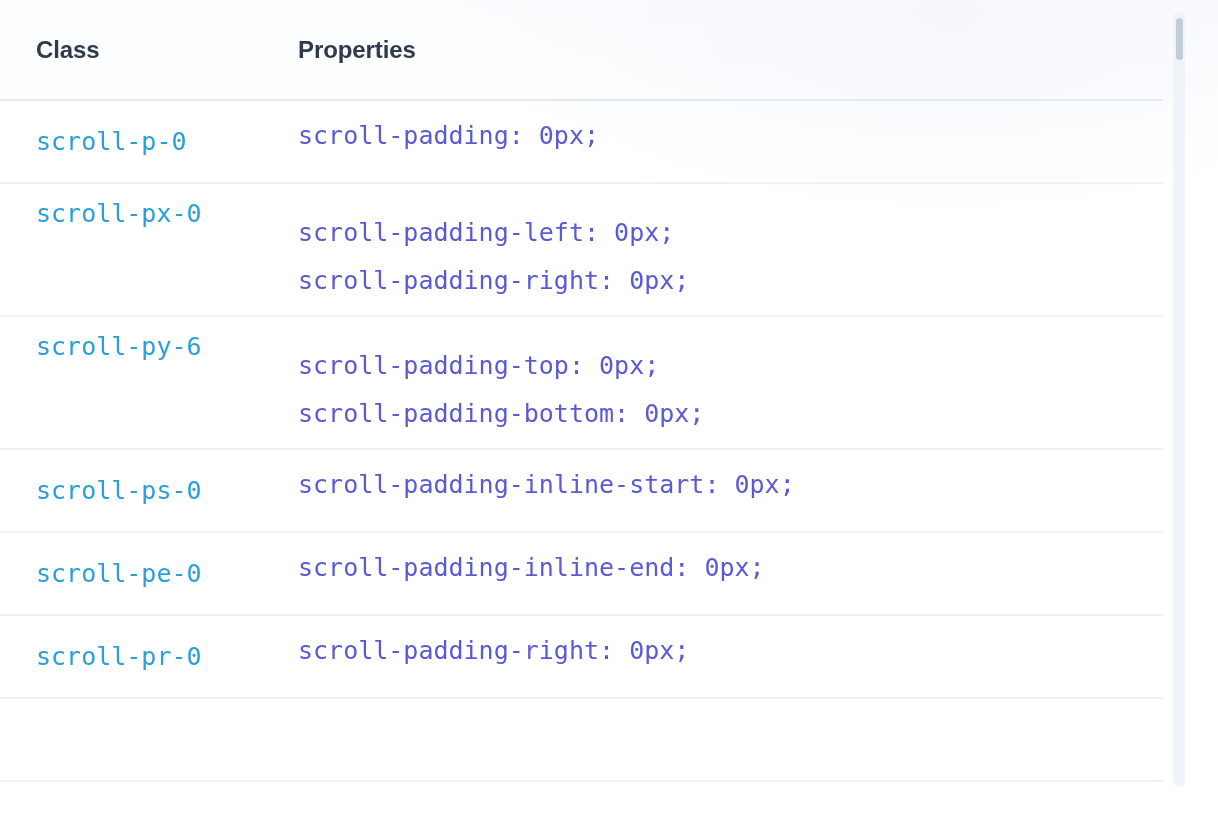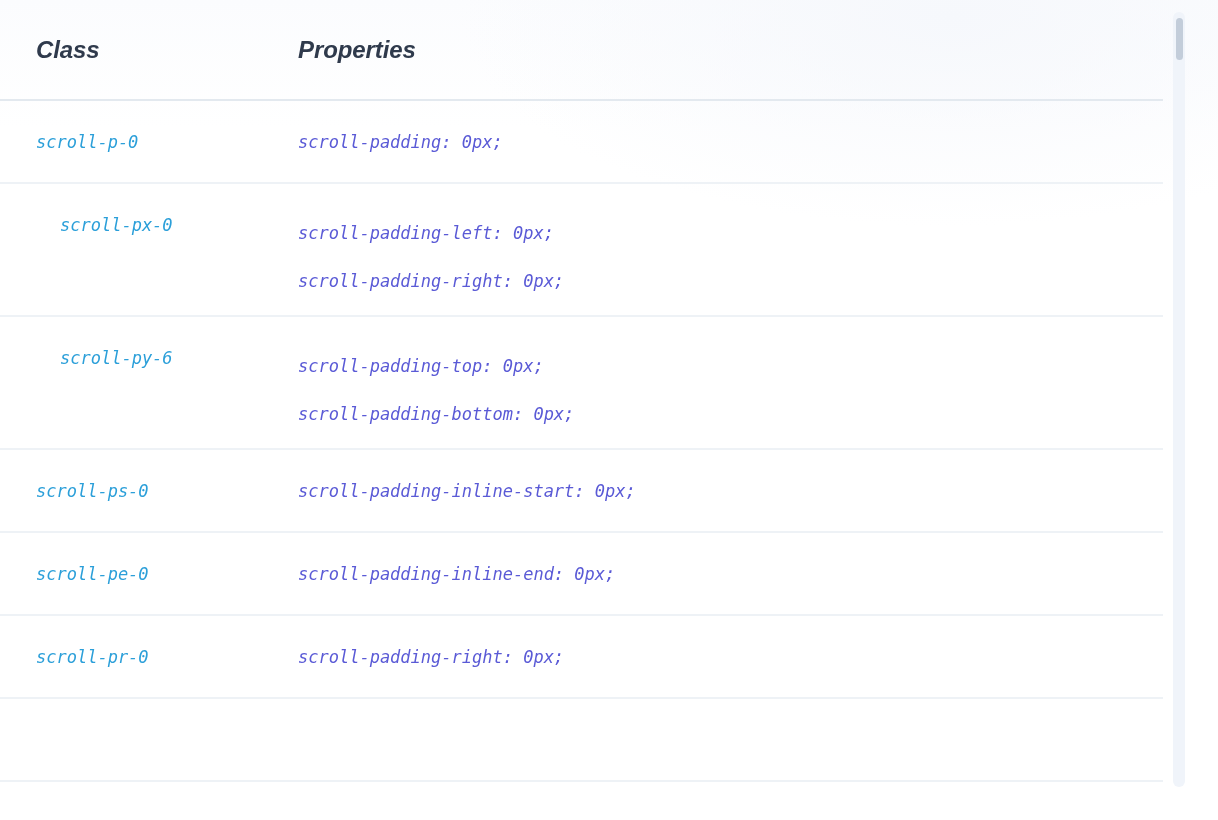--- a/index.html
+++ b/index.html
@@ -16,21 +16,20 @@
   }
 
   #page {
     position: relative;
     width: 1218px;
     height: 804px;
     background:
       radial-gradient(ellipse 700px 300px at 78% 2%, #f6f8fc 0%, rgba(246,248,252,0) 70%),
       linear-gradient(180deg, #fbfcfe 0%, #ffffff 16%);
     overflow: hidden;
-    font-style: italic;
   }
 
   
   .table-wrap {
     position: absolute;
     left: 0;
     top: 0;
     width: 1163px;
     height: 820px;
     overflow: hidden;
@@ -66,39 +65,39 @@
     border-bottom: 2px solid #eef2f6;
     background: transparent;
     padding: 0;
   }
 
   .row-1 td.cell { height: 81px; }
   .row-2 td.cell { height: 131px; }
 
   .mono {
     font-family: "DejaVu Sans Mono", "Liberation Mono", monospace;
-    font-size: 17px;
+    font-size: 25px;
     line-height: 48px;
     letter-spacing: 0px;
     white-space: nowrap;
   }
 
   td.cell.k .mono {
     color: #2b9fd9;
     padding-left: 36px;
     display: block;
     padding-top: 17px;
   }
   td.cell.p .mono {
     color: #5a5ad6;
     padding-left: 35px;
     display: block;
-    padding-top: 17px;
-  }
-  .row-2 td.cell.k .mono { padding-top: 17px; margin-left: 24px; }
+    padding-top: 11px;
+  }
+  .row-2 td.cell.k .mono { padding-top: 6px; }
   .row-2 td.cell.p .mono { padding-top: 25px; }
 
   .prop-line { display: block; }
 
   
   tr.row-cut td.cell { height: 81px; border-bottom: 2px solid #eef2f6; }
 
   
   .scrollbar {
     position: absolute;

